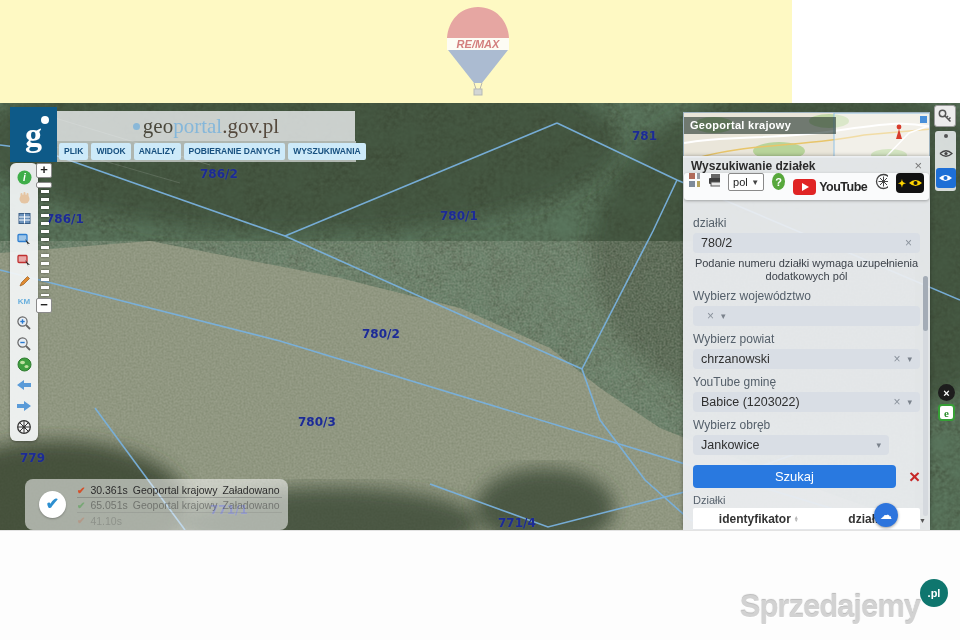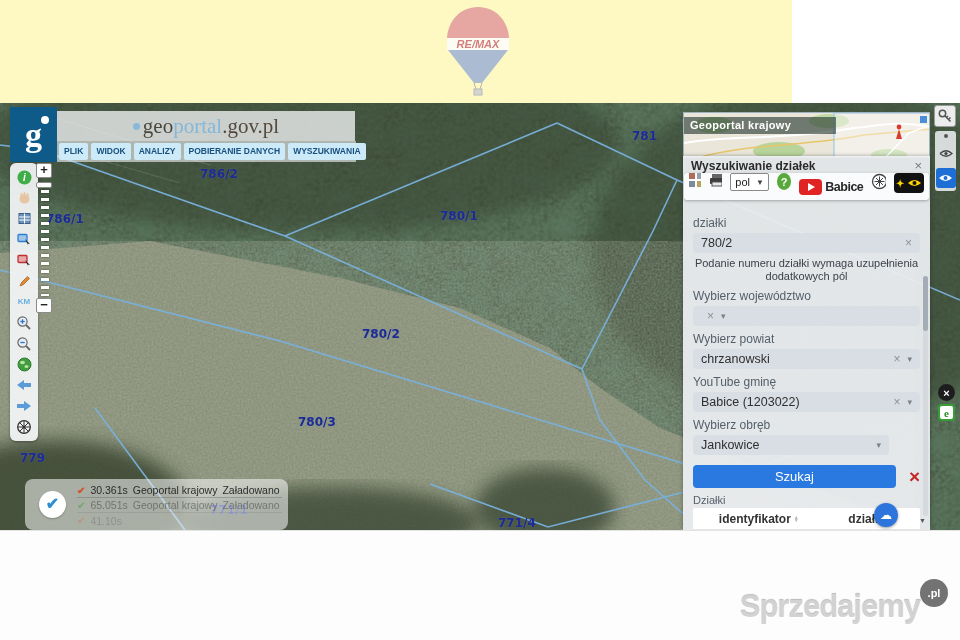--- a/index.html
+++ b/index.html
@@ -12,21 +12,21 @@
   .balloon { position:absolute; left:442px; top:5px; width:72px; height:92px; opacity:.85; }
   .balloon text { font-family:"Liberation Sans", sans-serif; font-weight:bold; font-style:italic; }
 
   
   .bottom-strip { position:absolute; left:0; top:530px; width:960px; height:110px;
                   background:#fdfdfd; border-top:1px solid #e3e3e3; }
   .watermark { position:absolute; right:40px; top:58px; font-size:31px; font-weight:bold;
                color:#d2d2d2; letter-spacing:-1px;
                text-shadow:0 1px 0 #fff, 0 -1px 1px #b9b9b9; }
   .pl-badge { position:absolute; right:12px; top:48px; width:28px; height:28px; border-radius:50%;
-              background:#737373; color:#fff; font-size:11px; font-weight:bold;
+              background:#0f766e; color:#fff; font-size:11px; font-weight:bold;
               display:flex; align-items:center; justify-content:center; }
 
   
   .map { position:absolute; left:0; top:103px; width:960px; height:427px; overflow:hidden;
          background:#41503c; }
   .map-svg { position:absolute; left:0; top:0; }
 
   .parcel-label { position:absolute; font-family:"DejaVu Sans", sans-serif; font-weight:bold;
                   font-size:12px; color:#1c2a96; text-shadow:0 0 2px rgba(120,150,180,.35);
                   white-space:nowrap; }
@@ -438,21 +438,21 @@
             <rect x="1" y="5" width="14" height="6" rx="1" fill="#3d3d3d"></rect>
           <rect x="3" y="9" width="10" height="4" fill="#e8e8e8" stroke="#555"></rect>
           </svg>
         <div class="lang-select">
           <span>pol</span>
           <span class="chev">▼</span>
         </div>
         <span class="help-circle">?</span>
         <span class="yt-btn">
           <span class="yt-play"></span>
-          <span class="yt-label">Babice</span>
+          <span class="yt-label">YouTube</span>
         </span>
         <svg width="17" height="17">
           <circle cx="8.5" cy="8.5" r="7" fill="none" stroke="#444" stroke-width="1.3"></circle>
           <line x1="8.5" y1="3.5" x2="8.5" y2="13.5" stroke="#444"></line>
             <line x1="3.5" y1="8.5" x2="13.5" y2="8.5" stroke="#444"></line>
           <line x1="5" y1="5" x2="12" y2="12" stroke="#444"></line>
             <line x1="12" y1="5" x2="5" y2="12" stroke="#444"></line>
           </svg>
         <span class="a11y-pill">
           <span class="a11y-plus">✦</span>

